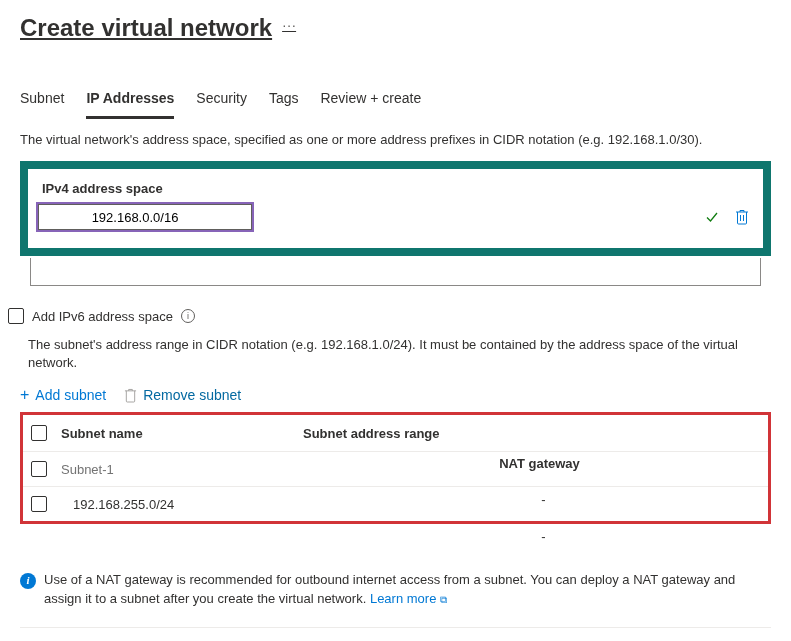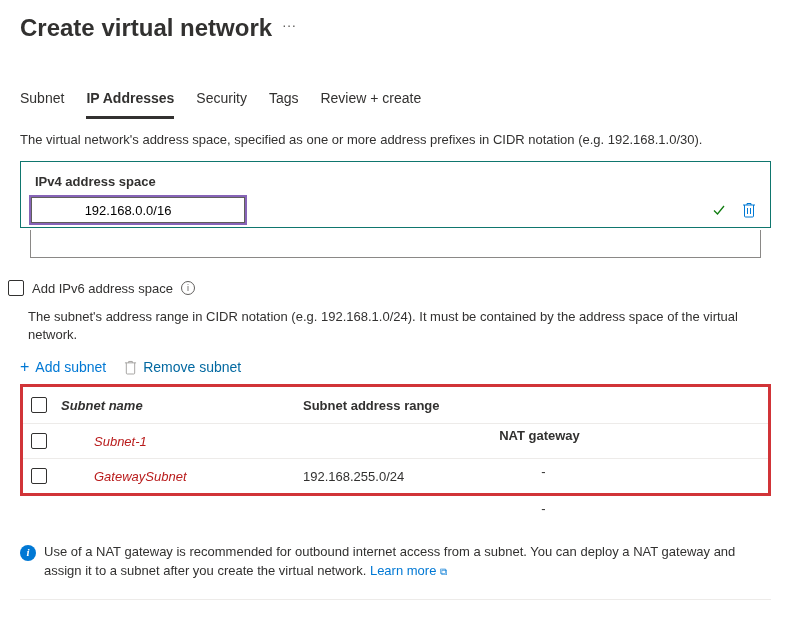--- a/index.html
+++ b/index.html
@@ -1,28 +1,28 @@
 <!DOCTYPE html>
 <html><head>
   <meta charset="utf-8">
   <style>
     * { box-sizing: border-box; margin: 0; padding: 0; }
     body { font-family: "Segoe UI", -apple-system, sans-serif; font-size: 13px; color: #323130; background: #fff; width: 791px; }
     
-    .header { padding: 14px 20px 10px; display: flex; align-items: center; gap: 10px; }
+    .header { padding: 14px 20px 10px; display: flex; align-items: center; gap: 10px; text-decoration: underline; }
     .header h1 { font-size: 24px; font-weight: 600; color: #323130; }
     .header .ellipsis { font-size: 14px; color: #605e5c; padding-bottom: 6px; cursor: pointer; }
     
     .tabs { display: flex; gap: 22px; padding: 0 20px; border-bottom: 1px solid transparent; margin-top: 30px; }
     .tab { padding: 8px 0 10px; cursor: pointer; font-size: 14px; color: #323130; border-bottom: 3px solid transparent; }
     .tab.active { border-bottom-color: #323130; font-weight: 600; }
     
     .description { padding: 12px 20px 14px; font-size: 13px; color: #323130; }
     
-    .red-highlight { border: 1px solid #0f766e; margin: 0 20px 0 20px; padding: 8px 10px 4px 10px; position: relative; }
+    .red-highlight { border: 8px solid #0f766e; margin: 0 20px 0 20px; padding: 8px 10px 18px 10px; position: relative; }
     .red-highlight2 { border: 3px solid #d13438; margin: 8px 20px 0 20px; }
     
     .field-label { font-weight: 600; padding: 4px 0 8px 4px; font-size: 13px; }
     
     .input-row { display: flex; align-items: center; gap: 6px; }
     .ip-input { flex: 1; padding: 5px 28px 5px 8px; border: 1px solid #605e5c; outline: 2px solid #8764b8; font-size: 13px; font-family: inherit; height: 26px; position: relative; text-align: center; }
     .input-wrap { position: relative; flex: 1; }
     .check-icon { position: absolute; right: 6px; top: 50%; transform: translateY(-50%); color: #107c10; font-size: 14px; }
     .trash-btn { width: 22px; height: 22px; display: flex; align-items: center; justify-content: center; cursor: pointer; color: #0078d4; }
     
@@ -37,24 +37,24 @@
     .action-links { display: flex; gap: 18px; margin: 14px 20px 0; align-items: center; }
     .action-link { display: flex; align-items: center; gap: 6px; cursor: pointer; font-size: 14px; }
     .action-link.add { color: #0078d4; }
     .action-link.disabled { color: #0369a1; cursor: default; }
     .plus-icon { font-size: 16px; font-weight: 300; }
     
     .subnet-table { width: 100%; }
     .subnet-header { display: flex; align-items: center; padding: 10px 8px; font-weight: 600; font-size: 13px; }
     .subnet-row { display: flex; align-items: center; padding: 9px 8px; border-top: 1px solid #edebe9; }
     .col-check { width: 30px; }
-    .col-name { width: 230px; font-style: italic; }
+    .col-name { width: 230px; }
     .col-range { width: 240px; margin-left: 12px; }
     .col-nat { flex: 1; text-align: center; }
-    .subnet-link { color: #b91c1c; cursor: pointer; margin-left: 33px; }
+    .subnet-link { color: #737373; cursor: pointer; }
     
     .info-banner { display: flex; gap: 8px; margin: 10px 20px 0; padding: 6px 0 18px; font-size: 13px; line-height: 1.45; border-bottom: 1px solid #edebe9; }
     .info-banner .info-circle { flex-shrink: 0; width: 16px; height: 16px; background: #0078d4; border-radius: 50%; color: #fff; display: flex; align-items: center; justify-content: center; font-size: 11px; font-weight: bold; font-style: italic; font-family: Georgia, serif; margin-top: 2px; }
     .learn-more { color: #0078d4; cursor: pointer; }
     .ext-icon { font-size: 10px; }
     
     .footer { display: flex; align-items: center; gap: 10px; padding: 30px 20px 16px; }
     .footer-gap { width: 100px; }
     
     svg { display: block; }
@@ -131,21 +131,20 @@
     <div class="subnet-row">
       <div class="col-check">
           <div class="checkbox"></div>
         </div>
       <div class="col-name"><span class="subnet-link">Subnet-1</span></div>
     </div>
     <div class="subnet-row">
       <div class="col-check">
           <div class="checkbox"></div>
         </div>
-      <div class="col-name"><span class="subnet-link">GatewaySubnet</span></div>
       <div class="col-range">192.168.255.0/24</div>
     </div>
   </div>
 </div>
 
 <div style="margin:0 20px;">
   <div class="subnet-header" style="padding-left:calc(260px + 28px + 8px); margin-top:-78px; position:relative; pointer-events:none; font-weight:600;">
     <div class="col-nat" style="padding-left:0;">NAT gateway</div>
   </div>
   <div style="display:flex; padding-left:calc(260px + 28px + 8px); height:37px; align-items:center;">

